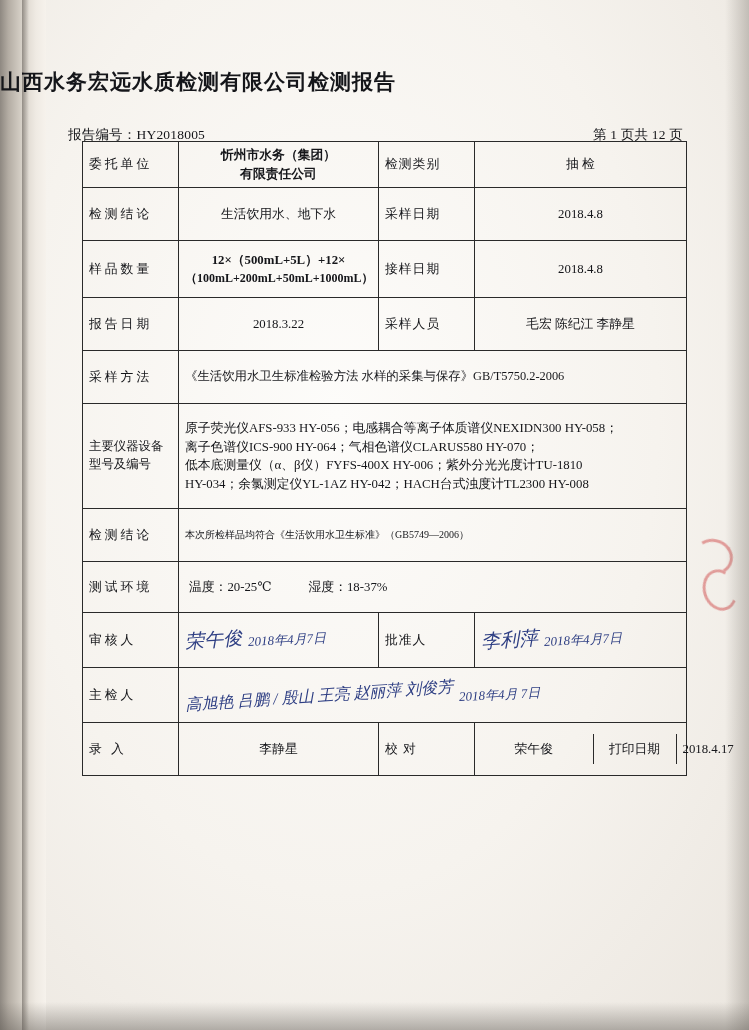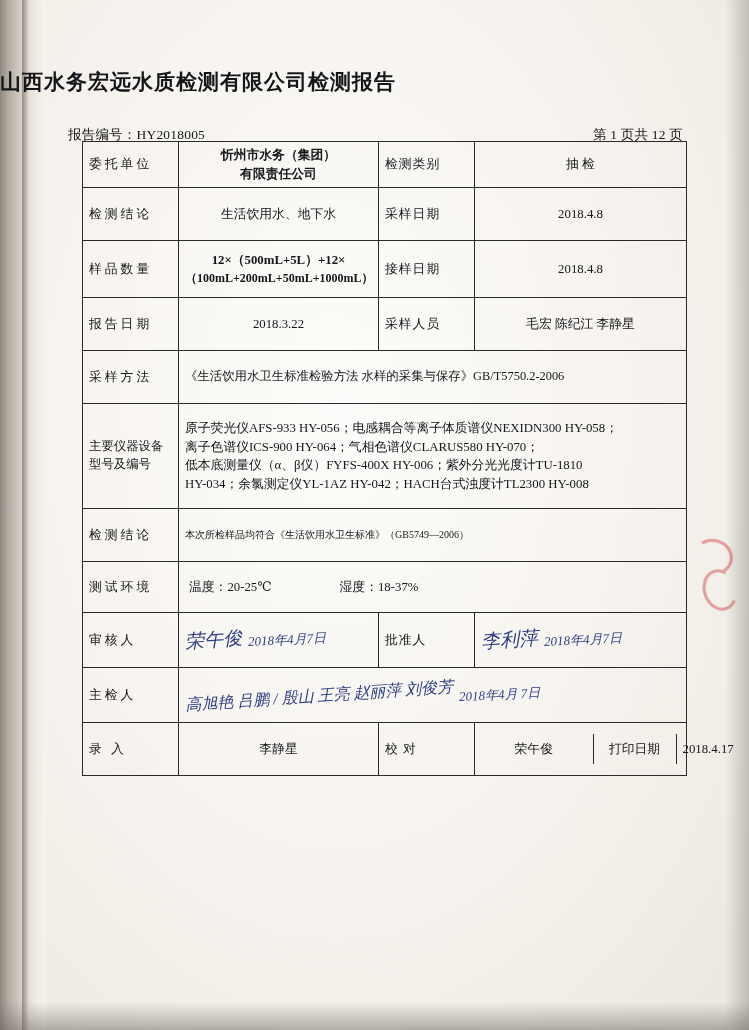--- a/index.html
+++ b/index.html
@@ -93,21 +93,21 @@
   .cellpad { padding: 7px 8px; font-weight: bold; }
   .instr {
     text-align: left;
     padding: 6px 8px 6px 10px;
     line-height: 1.6;
     font-size: 12.2px;
   }
   .envrow {
     display: flex;
     align-items: baseline;
-    gap: 68px;
+    gap: 37px;
     padding-left: 4px;
   }
   .sig-cell { position: relative; height: 40px; }
   .sig {
     font-family: "Liberation Serif", "DejaVu Serif", serif;
     color: #1d2f7a;
     font-size: 19px;
     font-style: italic;
     transform: rotate(-4deg);
     display: inline-block;

